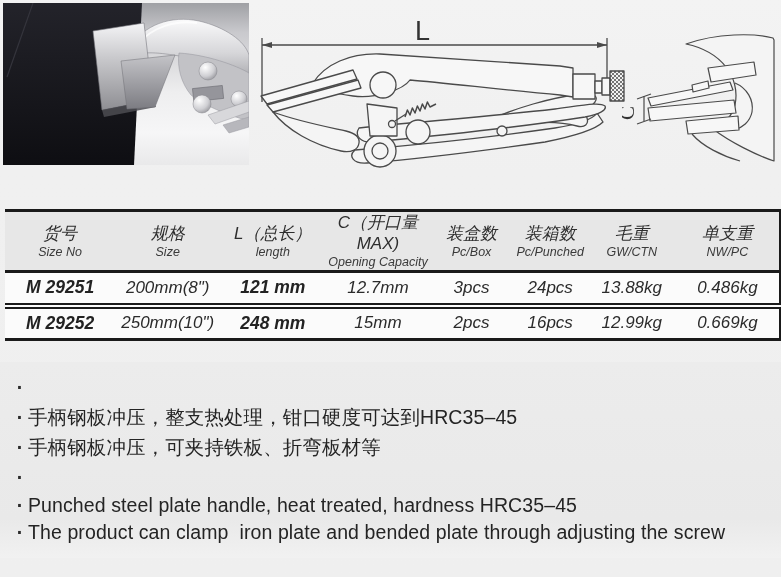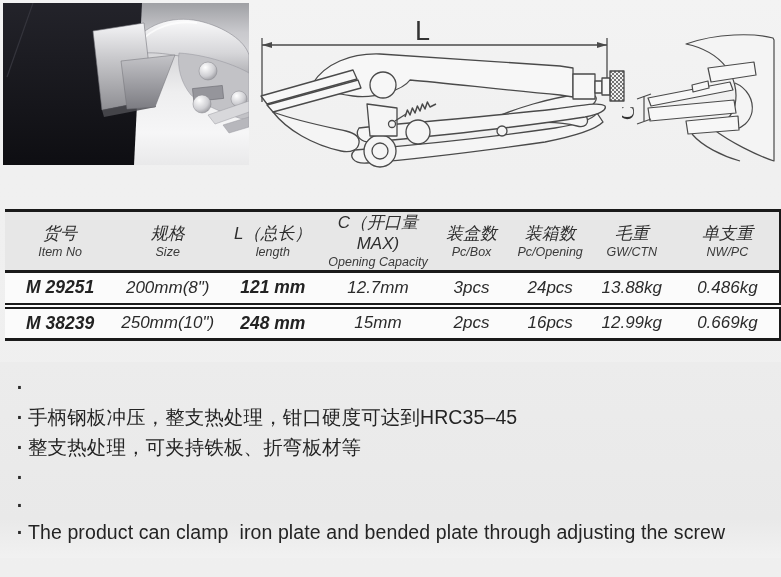--- a/index.html
+++ b/index.html
@@ -175,41 +175,41 @@
         <col style="width:105px">
       <col style="width:82px">
         <col style="width:75px">
         <col style="width:88px">
         <col style="width:104px">
     </colgroup>
     <thead>
       <tr>
         <th>
             <div class="h-cn">货号</div>
-            <div class="h-en">Item No</div>
+            <div class="h-en">Size No</div>
           </th>
         <th>
             <div class="h-cn">规格</div>
             <div class="h-en">Size</div>
           </th>
         <th>
             <div class="h-cn">L（总长）</div>
             <div class="h-en">length</div>
           </th>
         <th>
             <div class="h-cn">C（开口量MAX)</div>
             <div class="h-en">Opening Capacity</div>
           </th>
         <th>
             <div class="h-cn">装盒数</div>
             <div class="h-en">Pc/Box</div>
           </th>
         <th>
             <div class="h-cn">装箱数</div>
-            <div class="h-en">Pc/Opening</div>
+            <div class="h-en">Pc/Punched</div>
           </th>
         <th>
             <div class="h-cn">毛重</div>
             <div class="h-en">GW/CTN</div>
           </th>
         <th>
             <div class="h-cn">单支重</div>
             <div class="h-en">NW/PC</div>
           </th>
       </tr>
@@ -219,21 +219,21 @@
         <td class="cell b">M 29251</td>
         <td class="cell">200mm(8")</td>
         <td class="cell b">121 mm</td>
         <td class="cell">12.7mm</td>
         <td class="cell">3pcs</td>
         <td class="cell">24pcs</td>
         <td class="cell">13.88kg</td>
         <td class="cell">0.486kg</td>
       </tr>
       <tr>
-        <td class="cell b">M 38239</td>
+        <td class="cell b">M 29252</td>
         <td class="cell">250mm(10")</td>
         <td class="cell b">248 mm</td>
         <td class="cell">15mm</td>
         <td class="cell">2pcs</td>
         <td class="cell">16pcs</td>
         <td class="cell">12.99kg</td>
         <td class="cell">0.669kg</td>
       </tr>
     </tbody>
   </table>
@@ -243,30 +243,31 @@
   <div class="feat-list cn-list">
     <div class="feat">
       <span class="dot">·</span>
     </div>
     <div class="feat">
       <span class="dot">·</span>
       <span class="feat-text">手柄钢板冲压，整支热处理，钳口硬度可达到HRC35–45</span>
     </div>
     <div class="feat">
       <span class="dot">·</span>
-      <span class="feat-text">整支热处理，可夹持铁板、折弯板材等</span>
+      <span class="feat-text">手柄钢板冲压，可夹持铁板、折弯板材等</span>
     </div>
   </div>
 
   <div class="feat-list en-list">
     <div class="feat">
       <span class="dot">·</span>
     </div>
     <div class="feat">
       <span class="dot">·</span>
+      <span class="feat-text">Punched steel plate handle, heat treated, hardness HRC35–45</span>
     </div>
     <div class="feat">
       <span class="dot">·</span>
       <span class="feat-text">The product can clamp  iron plate and bended plate through adjusting the screw</span>
     </div>
   </div>
 
 </div>
 
 </body></html>

